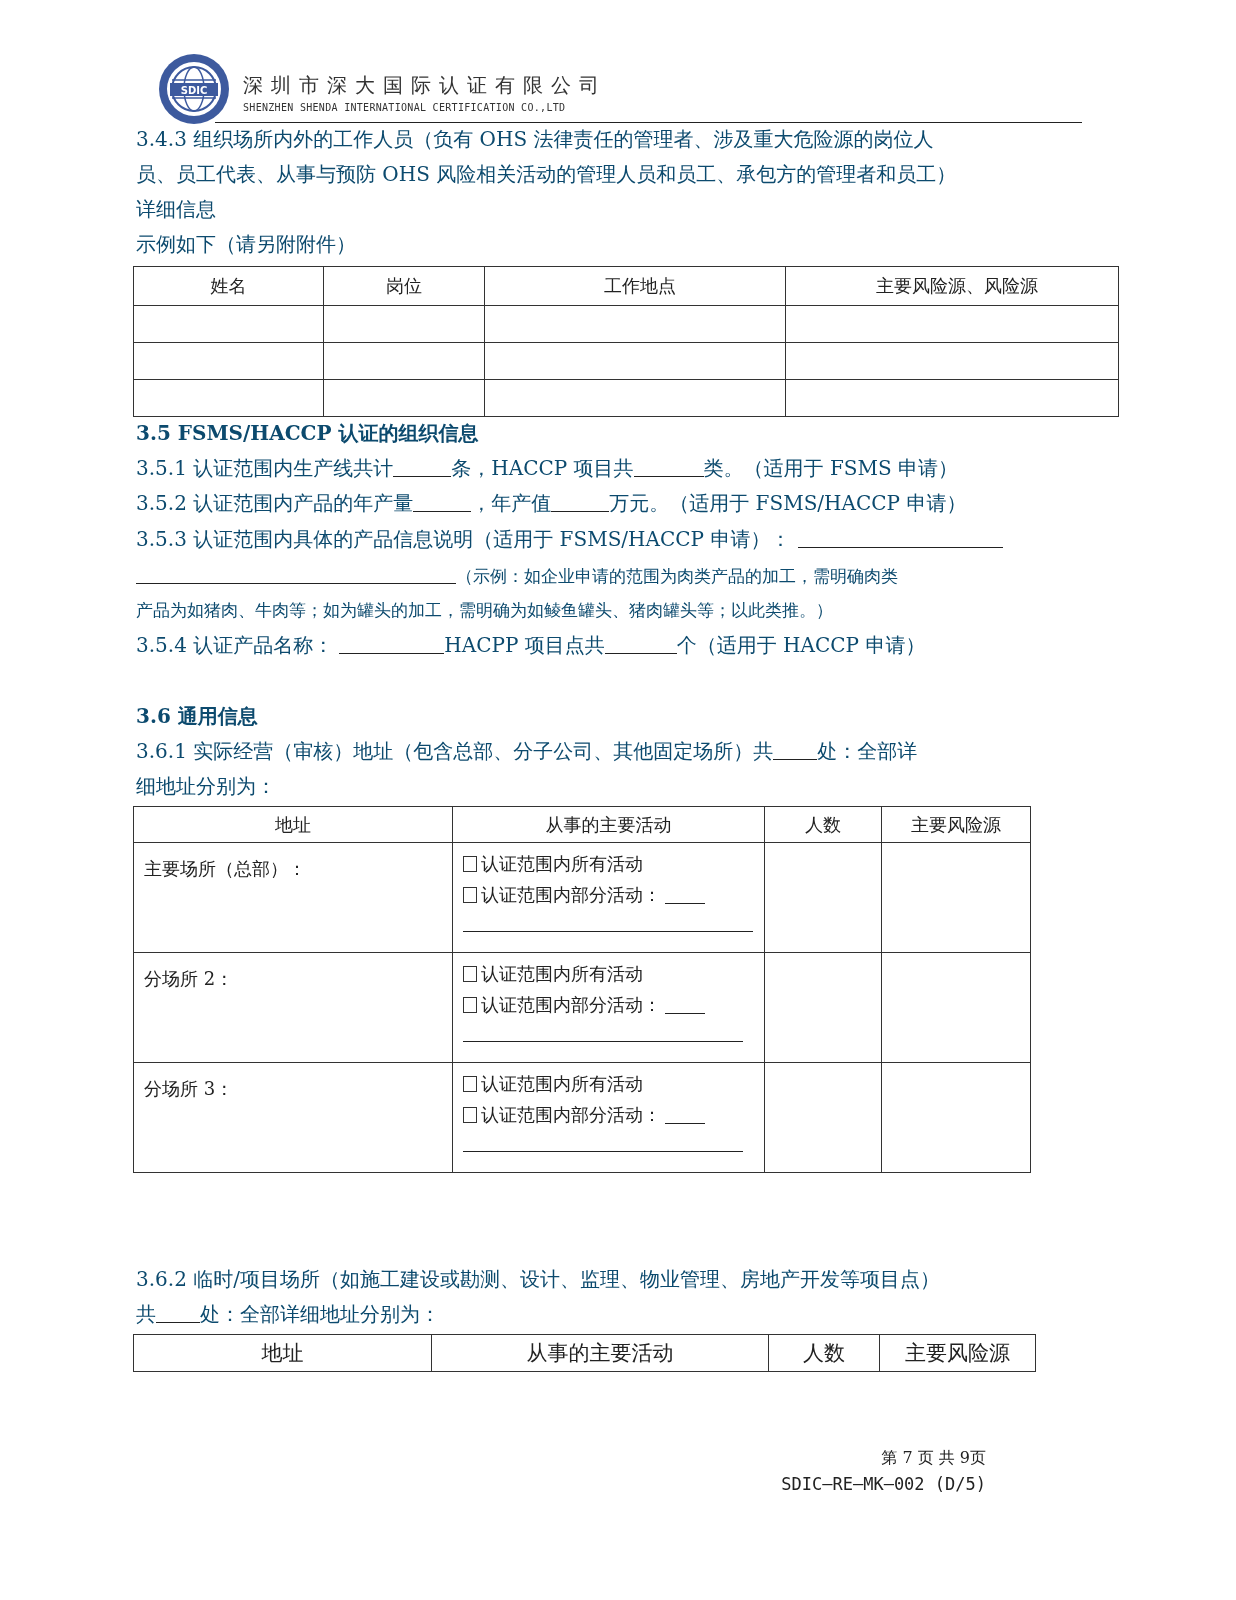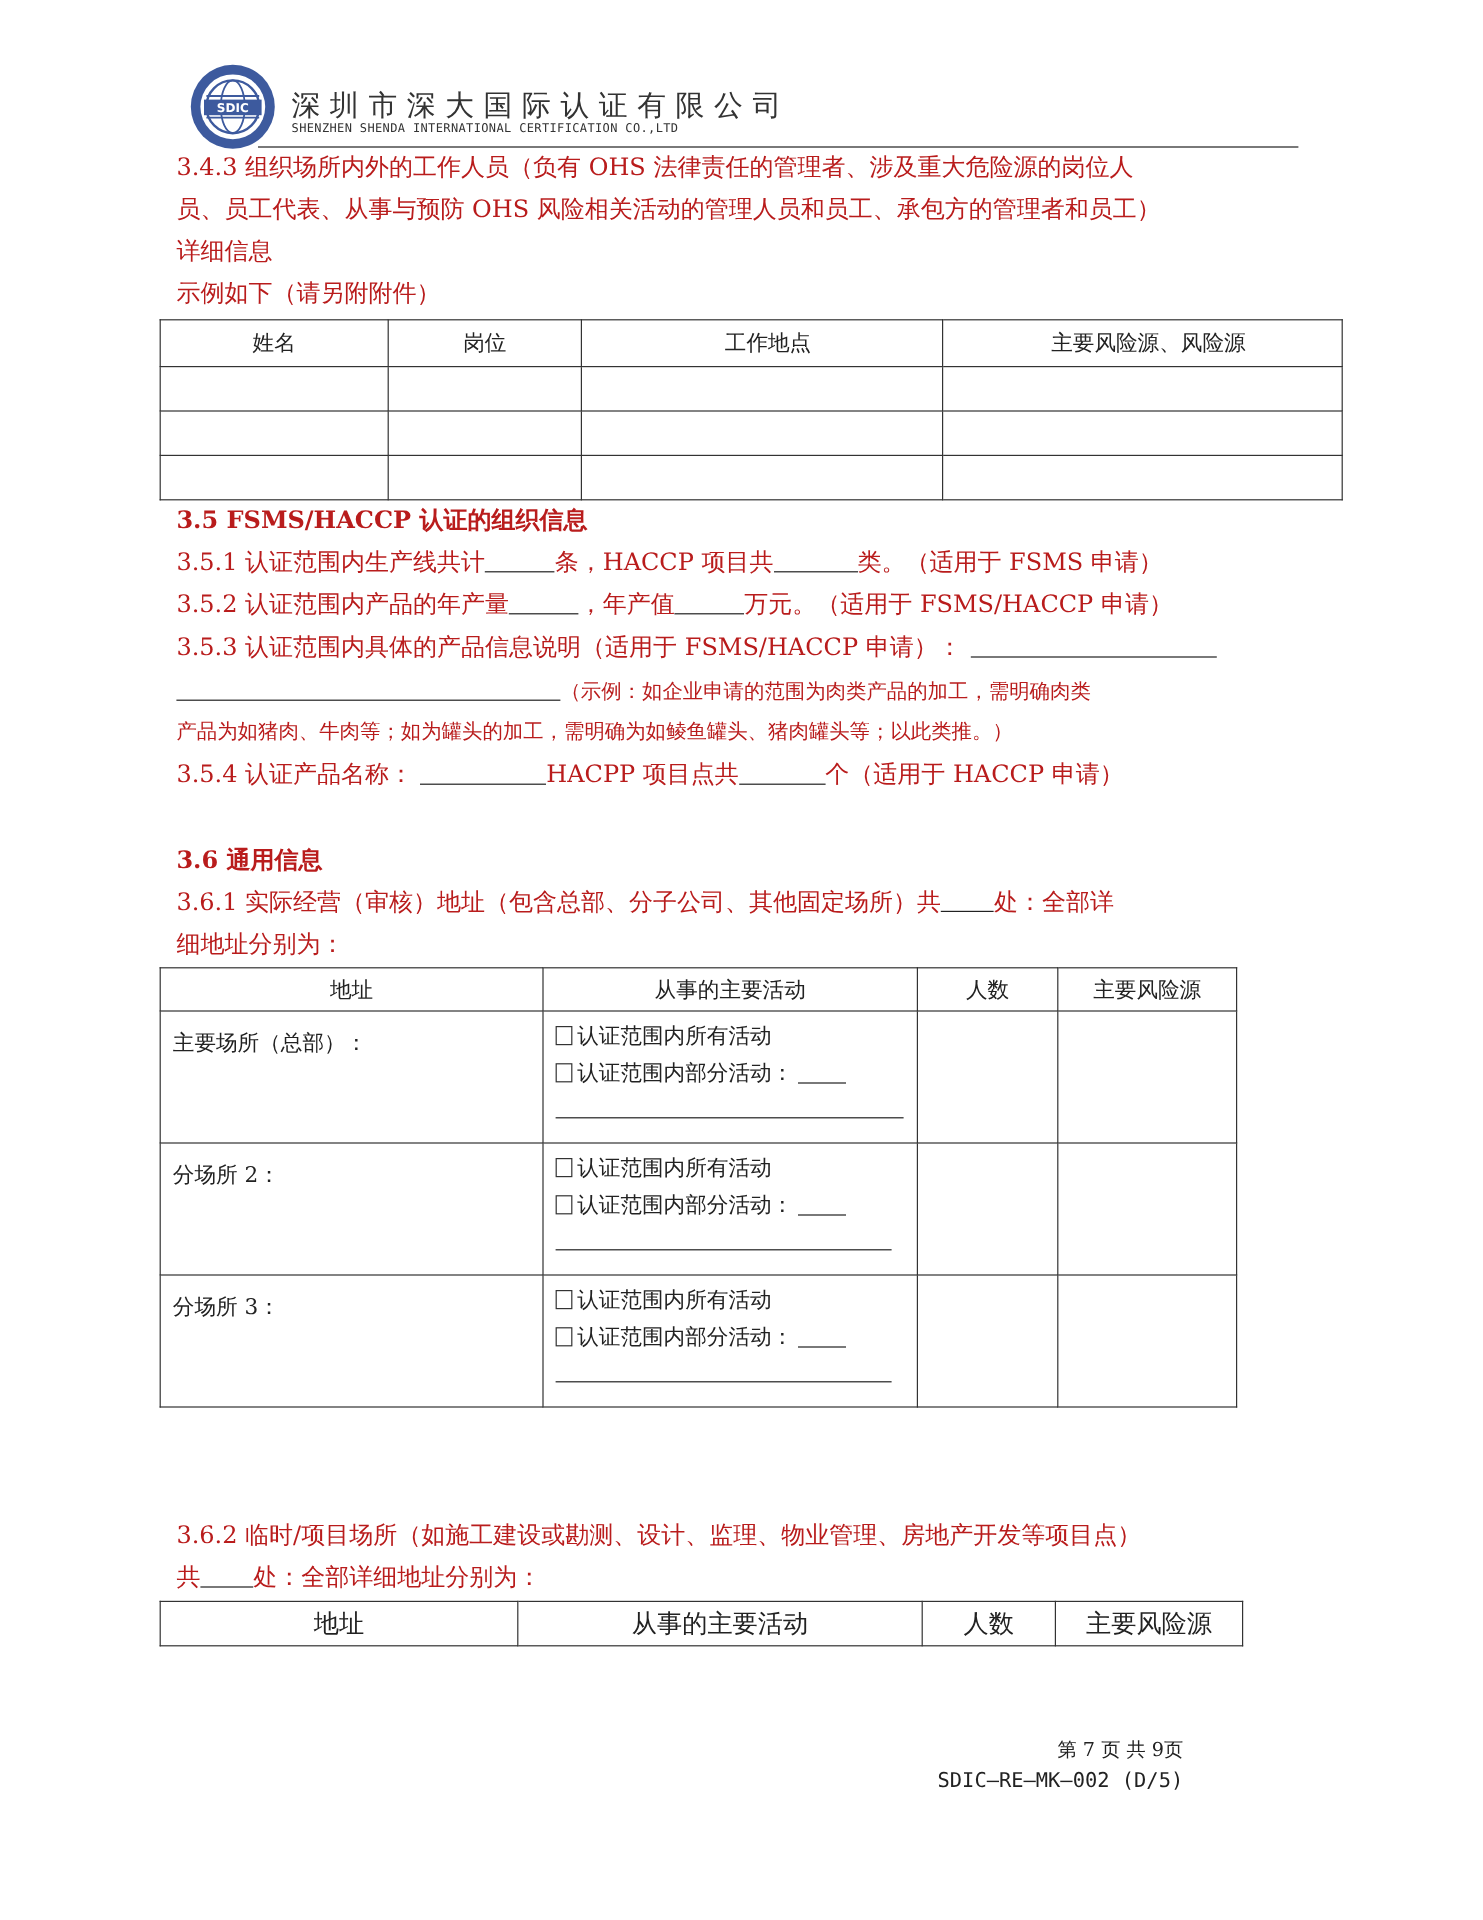--- a/index.html
+++ b/index.html
@@ -8,35 +8,35 @@
       font-family: "DejaVu Serif", "Liberation Serif", serif;
       color: #1a1a1a;
     }
     .page { position: absolute; left: 0; top: 0; width: 1156px; height: 1600px; }
 
     
     .header { position: absolute; left: 155px; top: 50px; width: 940px; height: 75px; }
     .logo { position: absolute; left: 2px; top: 2px; width: 74px; height: 74px; }
     .company-cn {
       position: absolute; left: 88px; top: 22px;
-      font-size: 24px; letter-spacing: 8px; color: #333;
+      font-size: 20px; letter-spacing: 8px; color: #333;
     }
     .company-en {
       position: absolute; left: 88px; top: 52px;
       font-family: "DejaVu Sans Mono", "Liberation Mono", monospace;
       font-size: 10px; color: #333; letter-spacing: 0.3px;
     }
     .header-rule {
       position: absolute; left: 60px; top: 122px; width: 1040px; height: 0;
       border-top: 1.5px solid #222;
     }
 
     .para {
-      position: absolute; left: 147px; font-size: 20px; line-height: 35px;
-      white-space: nowrap; color: #b91c1c;
+      position: absolute; left: 136px; font-size: 20px; line-height: 35px;
+      white-space: nowrap; color: #0c4a6e;
     }
     .small { font-size: 17px; }
     .bold { font-weight: bold; }
     .blank { display: inline-block; border-bottom: 1.3px solid #222; height: 20px; vertical-align: -2px; }
 
     table { position: absolute; border-collapse: collapse; table-layout: fixed; }
     td, th { border: 1.5px solid #333; padding: 0; font-weight: normal; font-size: 18px; color: #222; }
     th { text-align: center; }
 
     #t1 { left: 133px; top: 266px; width: 985px; }

